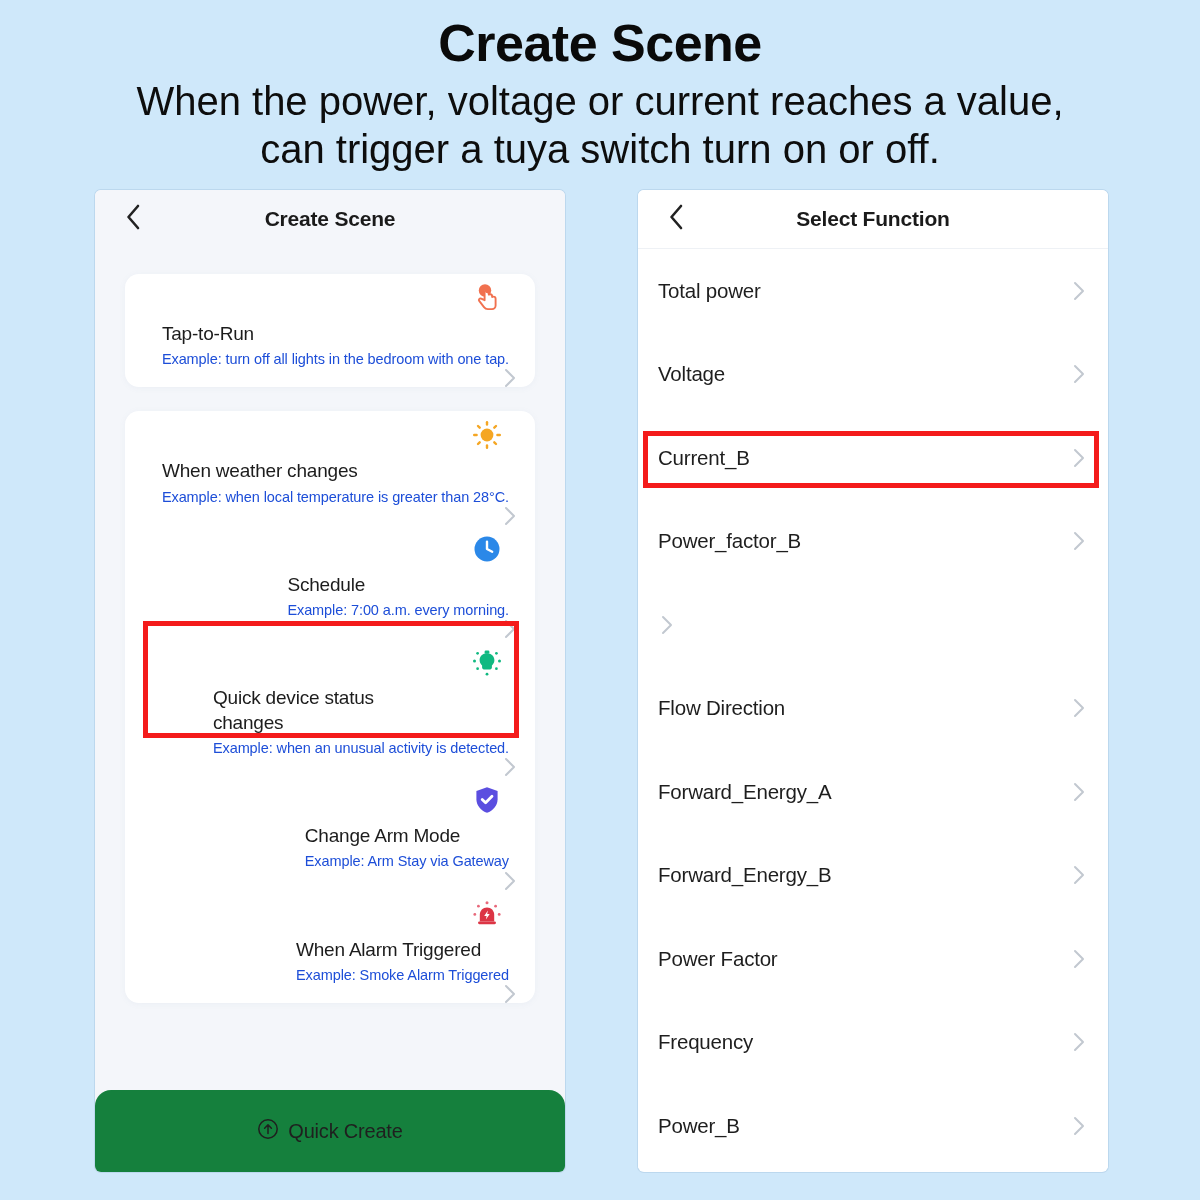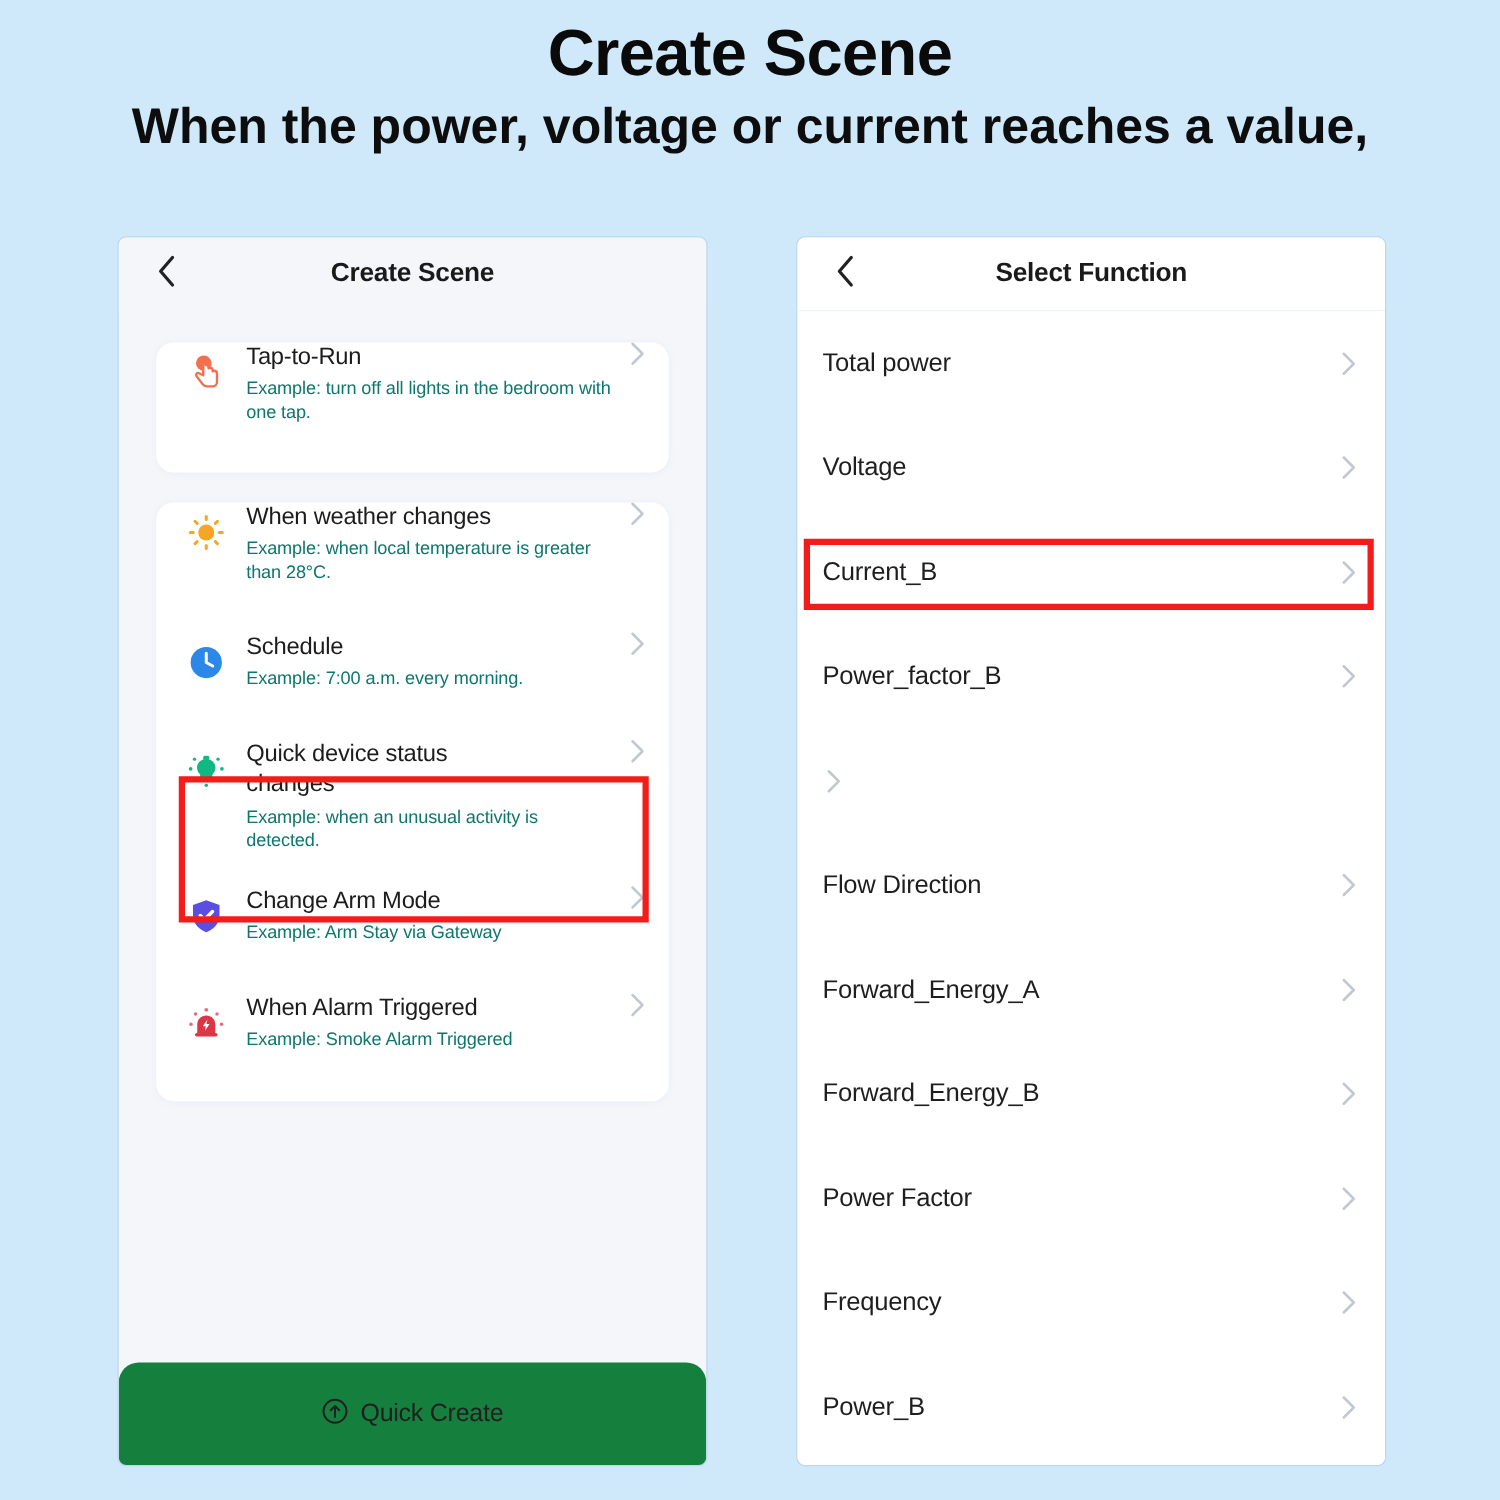--- a/index.html
+++ b/index.html
@@ -32,21 +32,21 @@
     margin: 0;
     padding: 0;
   }
   .header-sub {
     font-size: 40px;
     color: #0d0d0d;
     line-height: 1.22;
     margin: 6px auto 0 auto;
     width: 1070px;
     text-align: center;
-    font-weight: 700;
+    font-weight: 400;
   }
   .header-sub .line {
     display: block;
     white-space: nowrap;
   }
 
   
   .phone {
     position: absolute;
     border-radius: 6px;
@@ -105,25 +105,26 @@
     background: #ffffff;
     border-radius: 14px;
     margin: 0 30px;
     box-shadow: 0 1px 6px rgba(120,140,170,0.07);
   }
   .card-gap-1 { margin-top: 26px; }
   .card-gap-2 { margin-top: 24px; }
 
   .scene-row {
     display: flex;
-    align-items: flex-start;
+    align-items: flex-end;
     padding: 0 16px;
     min-height: 86px;
     position: relative;
     cursor: pointer;
+    flex-direction: column;
   }
   .scene-row.tall { min-height: 104px; }
 
   .scene-icon {
     width: 48px;
     min-width: 48px;
     height: 48px;
     display: flex;
     align-items: center;
     justify-content: center;
@@ -135,21 +136,21 @@
   }
   .scene-title {
     font-size: 19px;
     color: #1c1c1c;
     font-weight: 400;
     line-height: 1.28;
     letter-spacing: -0.2px;
   }
   .scene-desc {
     font-size: 14.5px;
-    color: #0f766e;
+    color: #1d4ed8;
     line-height: 1.32;
     margin-top: 4px;
     letter-spacing: -0.1px;
   }
   .chev {
     width: 18px;
     min-width: 18px;
     height: 18px;
     display: flex;
     align-items: center;
@@ -219,20 +220,21 @@
     height: 57px;
   }
 </style>
 </head>
 <body>
 
 <div class="header">
   <h1 class="header-title">Create Scene</h1>
   <div class="header-sub">
     <span class="line">When the power, voltage or current reaches a value,</span>
+    <span class="line">can trigger a tuya switch turn on or off.</span>
   </div>
 </div>
 
 <div class="phone phone-left">
 
   <div class="navbar navbar-left">
     <div class="nav-back">
       <span>
         <svg width="16" height="26" viewBox="0 0 16 26" fill="none">
           <path d="M13 2 L3.5 13 L13 24" stroke="#222" stroke-width="2.6" stroke-linecap="round" stroke-linejoin="round"></path>

